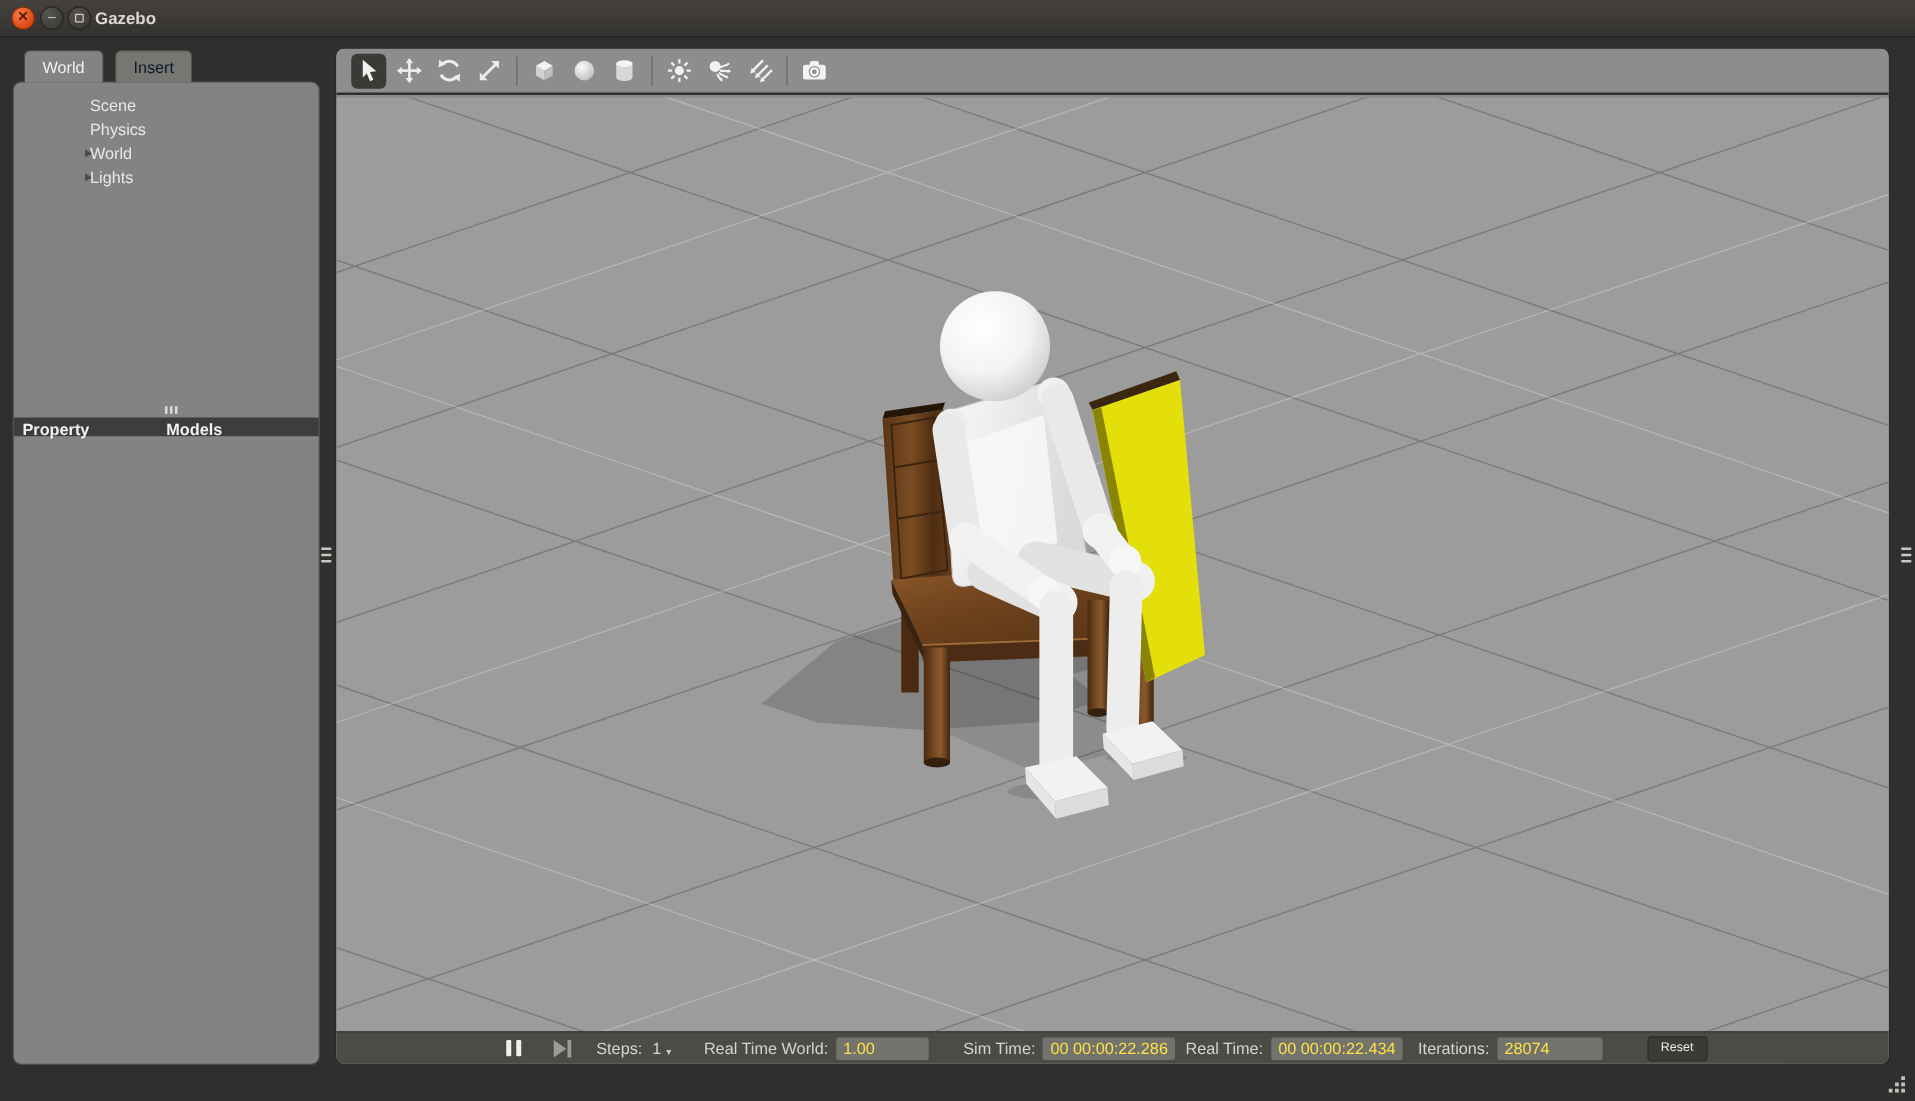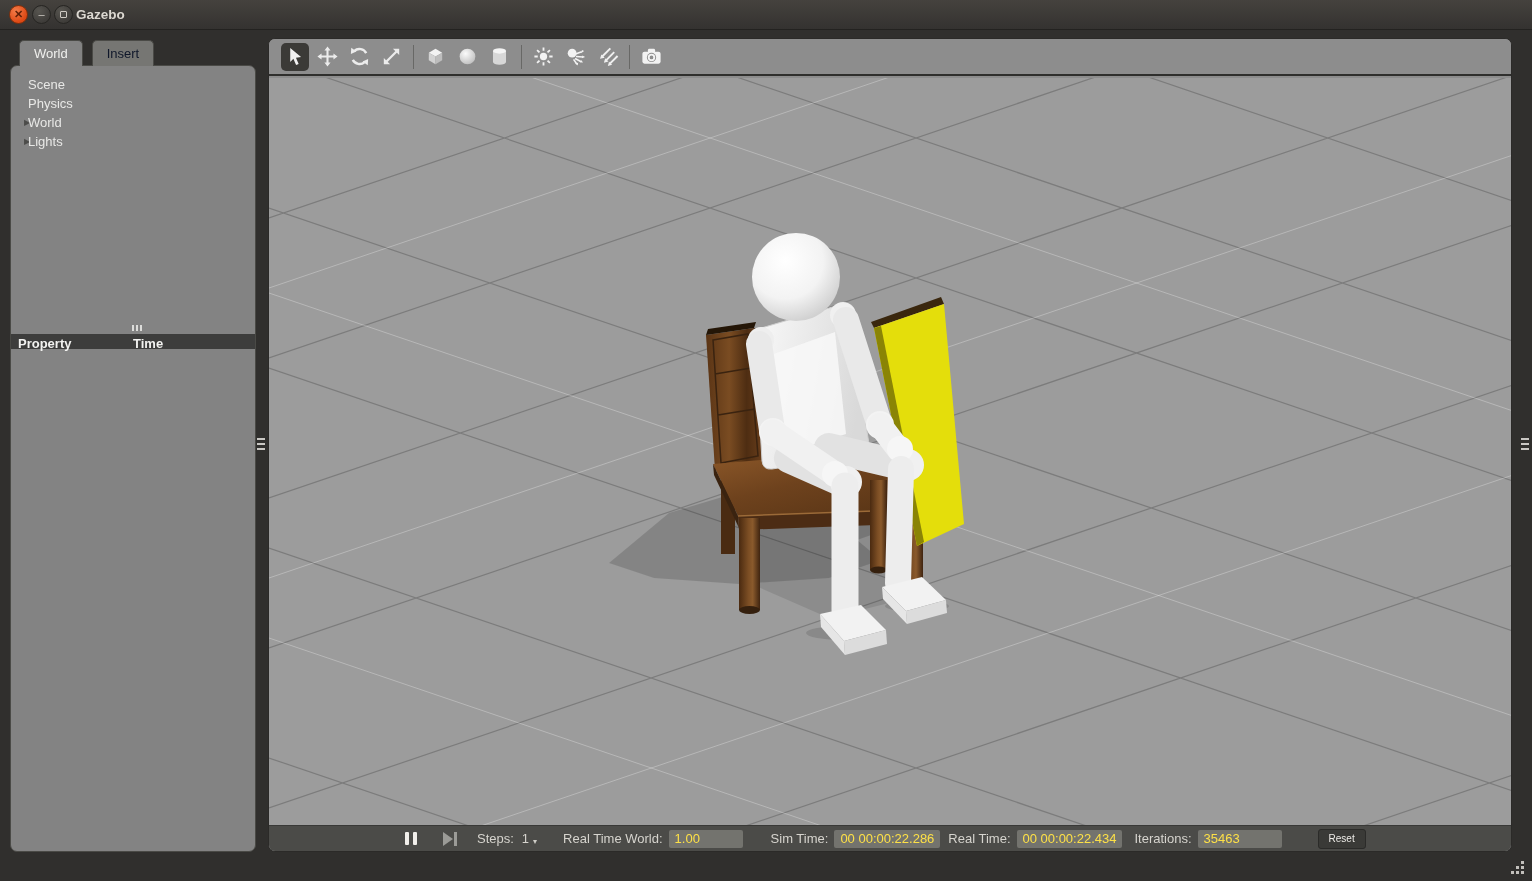--- a/index.html
+++ b/index.html
@@ -26,21 +26,21 @@
   
   .tabs { position:absolute; left:19px; top:40px; display:flex; gap:9px; z-index:3; }
   .tab { height:26px; line-height:25px; padding:0 14px; font-size:13px;
          border:1px solid #4a4a46; border-bottom:none; border-radius:5px 5px 0 0;
          color:#f0f0ee; }
   .tab.active { background:#838383; position:relative; top:0; }
   .tab.inactive { background:#767673; color:#0f172a; }
   .sidebar { position:absolute; left:10px; top:65px; width:246px; height:787px;
              background:#838383; border-radius:7px; border:1px solid #4a4a46; z-index:2; }
   .tree { padding-top:9px; }
-  .tree-item { display:flex; align-items:center; height:19px; font-size:13px; color:#e8e8e6; }
+  .tree-item { display:flex; align-items:center; height:19px; font-size:13px; color:#e8e8e6;padding-left:44px; }
   .tree-arrow { width:17px; padding-left:13px; font-size:8px; color:#4c4c4a; }
   .tree-label { padding-left:0px; }
   .prop-grip { position:absolute; left:121px; top:259px; display:flex; gap:2px; }
   .prop-grip i { width:2px; height:6px; background:#dcdcda; display:block; }
   .prop-header { position:absolute; left:0; top:268px; width:244px; height:15px;
                  background:#3d3d3c; color:#f2f2f0; font-weight:bold; font-size:13px;
                  line-height:20px; }
   .prop-header .col-prop { position:absolute; left:7px; }
   .prop-header .col-val  { position:absolute; left:122px; }
 
@@ -124,21 +124,21 @@
       </div>
     </div>
 
     <div class="prop-grip">
         <i></i>
         <i></i>
         <i></i>
       </div>
     <div class="prop-header">
       <span class="col-prop">Property</span>
-      <span class="col-val">Time</span>
+      <span class="col-val">Models</span>
     </div>
   </div>
 
   <div class="grip left">
       <i></i>
       <i></i>
       <i></i>
     </div>
   <div class="grip right">
       <i></i>
@@ -370,21 +370,21 @@
       <span class="lbl">Steps:</span>
       <span class="spin-val">1</span>
       <span class="spin-arrow">▾</span>
       <span class="lbl" style="margin-left:26px">Real Time World:</span>
       <span class="field" style="width:74px">1.00</span>
       <span class="lbl" style="margin-left:28px">Sim Time:</span>
       <span class="field">00 00:00:22.286</span>
       <span class="lbl" style="margin-left:8px">Real Time:</span>
       <span class="field">00 00:00:22.434</span>
       <span class="lbl" style="margin-left:12px">Iterations:</span>
-      <span class="field" style="width:84px">35463</span>
+      <span class="field" style="width:84px">28074</span>
       <button class="reset-btn">Reset</button>
     </div>
   </div>
 
   <div class="resize-grip">
     <span class="col">
         <i></i>
       </span>
     <span class="col">
         <i></i>

